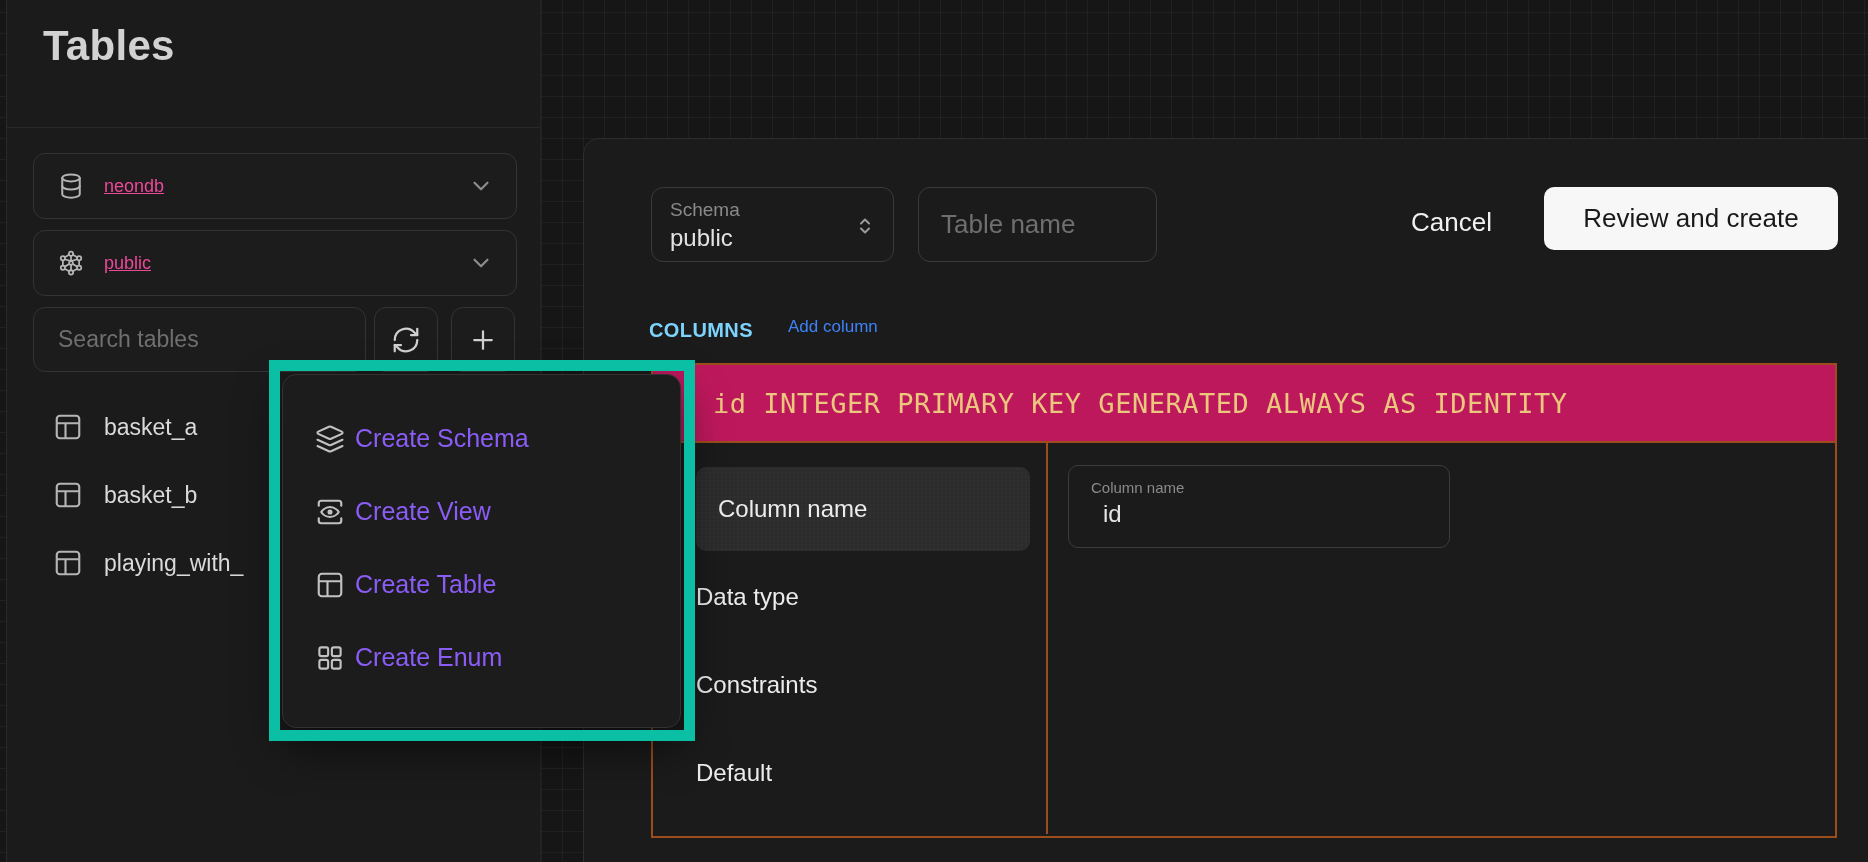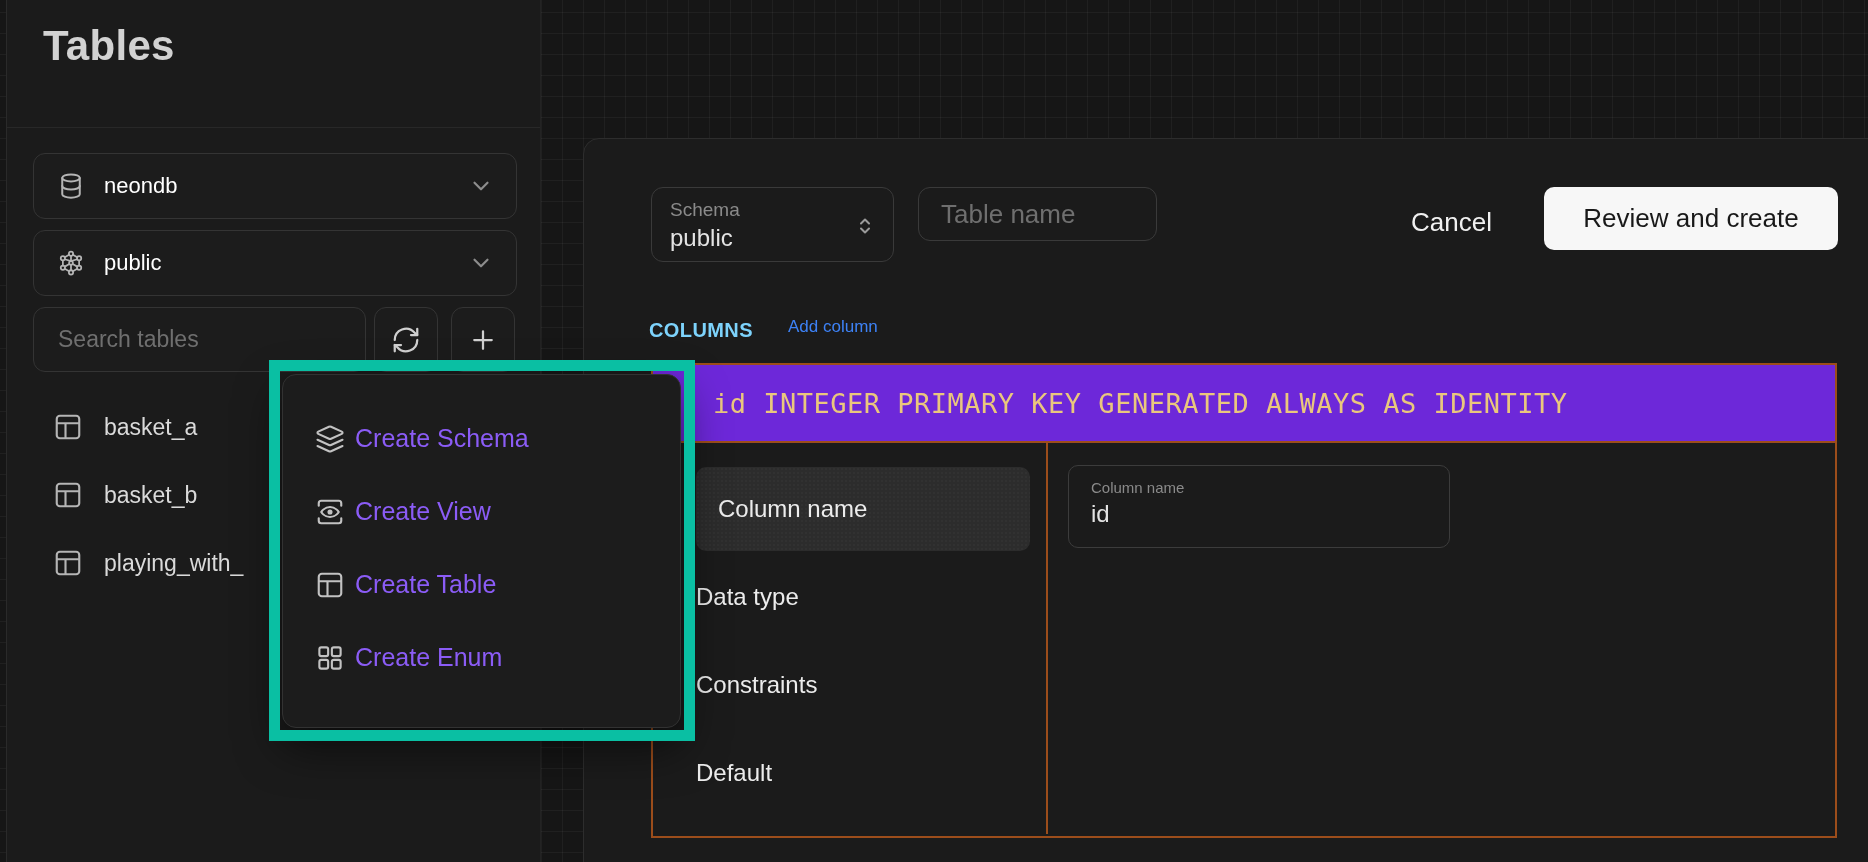--- a/index.html
+++ b/index.html
@@ -24,21 +24,21 @@
   .sidebar-title {
     position:absolute; left:36px; top:22px;
     font-size:42px; font-weight:700; color:#d2d2d2; letter-spacing:0.3px;
   }
   .sidebar-divider { position:absolute; top:127px; left:0; width:100%; height:1px; background:#282828; }
 
   .sb-select {
     position:absolute; left:26px; width:484px; height:66px;
     border:1px solid #343434; border-radius:12px; background:#1c1c1c;
     display:flex; align-items:center; gap:18px; padding:0 22px;
-    font-size:22px; color:#ffffff; cursor:pointer;
+    font-size:18px; color:#ec4899; cursor:pointer;text-decoration:underline;
   }
   .sb-select .chev { margin-left:auto; color:#8d8d8d; }
   .sb-icon { color:#b5b5b5; flex:0 0 auto; }
 
   .search-input {
     position:absolute; left:26px; top:307px; width:333px; height:65px;
     background:#1c1c1c; border:1px solid #343434; border-radius:12px;
     padding:0 24px; font-size:23px; color:#d6d6d6; outline:none;
     font-family:inherit;
   }
@@ -66,21 +66,21 @@
   .schema-select {
     position:absolute; left:67px; top:48px; width:243px; height:75px;
     border:1px solid #3a3a3a; border-radius:12px; padding:11px 18px 0;
     cursor:pointer;
   }
   .schema-select .small-label { font-size:19px; color:#8a8a8a; }
   .schema-select .value { font-size:24px; color:#e3e3e3; margin-top:3px; }
   .schema-select .updown { position:absolute; right:16px; top:26px; color:#9a9a9a; }
 
   .tablename-input {
-    position:absolute; left:334px; top:48px; width:239px; height:54px;
+    position:absolute; left:334px; top:48px; width:239px; height:75px;
     background:transparent; border:1px solid #3a3a3a; border-radius:12px;
     padding:0 22px; font-size:26px; color:#e3e3e3; outline:none; font-family:inherit;
   }
   .tablename-input::placeholder { color:#6f6f6f; }
 
   .cancel-btn {
     position:absolute; left:805px; top:58px; height:50px; padding:0 22px;
     background:none; border:none; font-size:26px; color:#f0f0f0;
     font-family:inherit; cursor:pointer;
   }
@@ -97,21 +97,21 @@
   .add-column-link {
     position:absolute; left:204px; top:178px;
     font-size:17px; font-weight:500; color:#3d82f6; text-decoration:none; cursor:pointer;
   }
 
   .orange-panel {
     position:absolute; left:67px; top:224px; width:1186px; height:475px;
     border:2px solid #9c4d1b; background:#1b1b1b;
   }
   .code-row {
-    height:78px; background:#6d28d9; border-bottom:2px solid #9c4d1b;
+    height:78px; background:#be185d; border-bottom:2px solid #9c4d1b;
     display:flex; align-items:center; padding-left:60px;
     font-family:"DejaVu Sans Mono","Liberation Mono",monospace;
     font-size:27px; color:#eac77d; letter-spacing:0.5px; white-space:nowrap; overflow:hidden;
   }
   .panel-body { display:flex; height:391px; }
   .tabs-col { width:393px; padding:24px 16px 0 43px; }
   .tab-item {
     height:84px; margin-bottom:4px; display:flex; align-items:center;
     font-size:24px; color:#ececec; border-radius:10px; cursor:pointer;
   }
@@ -121,21 +121,21 @@
     background-size:4px 4px;
   }
   .detail-col { flex:1; border-left:2px solid #9c4d1b; position:relative; }
   .col-input {
     position:absolute; left:20px; top:22px; width:382px; height:83px;
     border:1px solid #3c3c3c; border-radius:10px; padding:13px 22px 0;
   }
   .col-input .small-label { font-size:15px; color:#8a8a8a; }
   .col-input input {
     width:100%; background:none; border:none; outline:none; font-family:inherit;
-    font-size:24px; color:#e3e3e3; margin-top:4px; padding:0;
+    font-size:24px; color:#e3e3e3; margin-top:4px; padding:0;margin-left:12px;
   }
 
   
   .create-menu {
     position:absolute; left:282px; top:374px; width:399px; height:354px;
     background:#1c1c1c; border:1px solid #323232; border-radius:14px;
     box-shadow:0 18px 45px rgba(0,0,0,0.6); padding:27px 0; z-index:5;
   }
   .menu-item {
     height:73px; display:flex; align-items:center; gap:10px; padding:0 32px;

